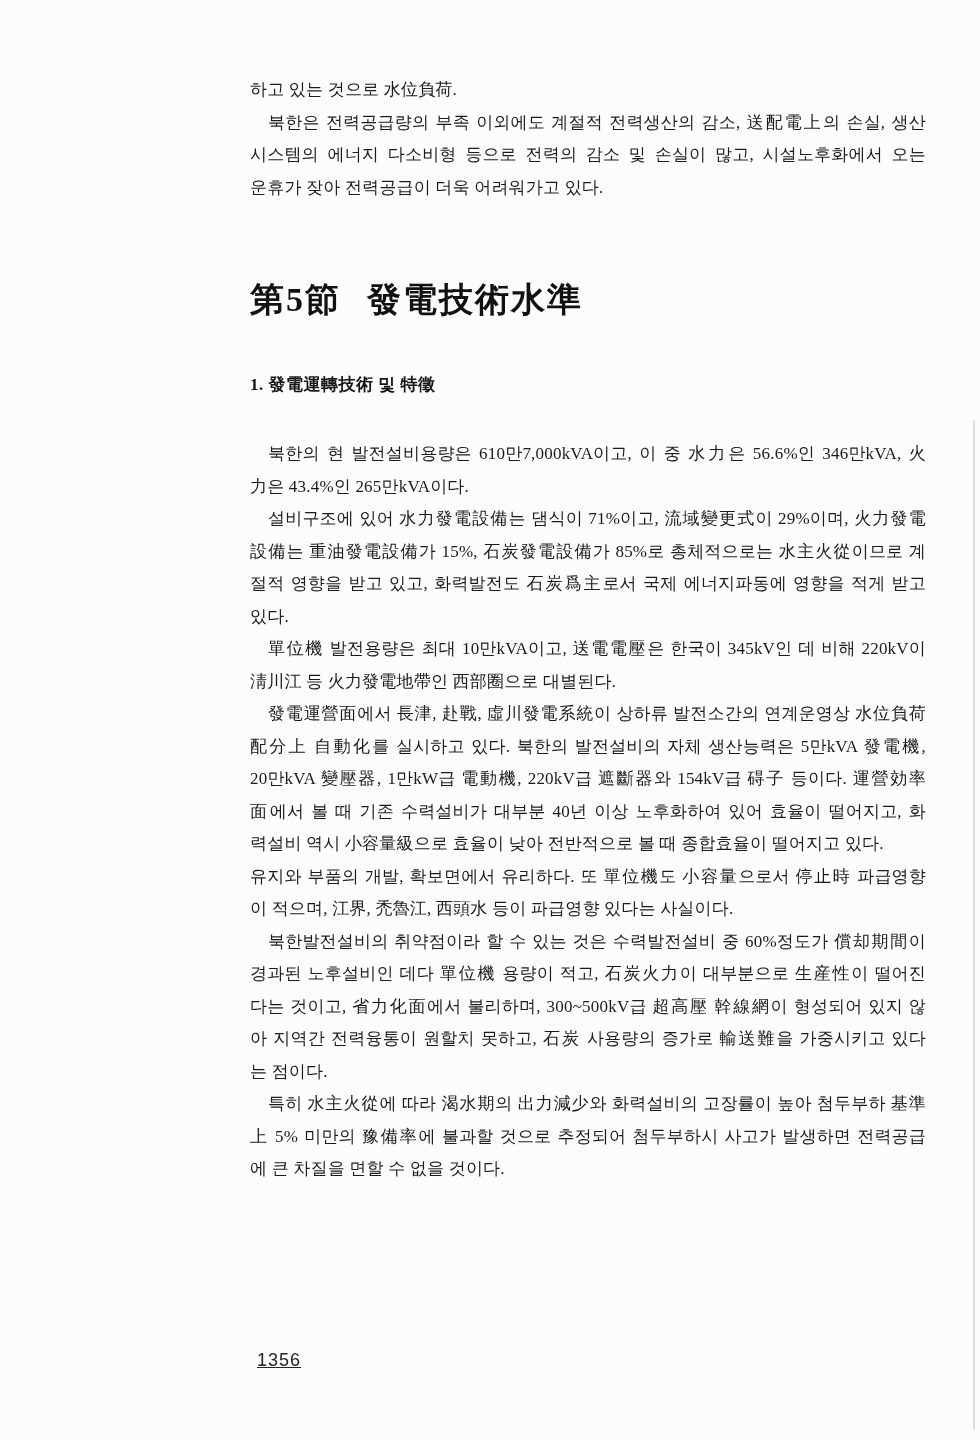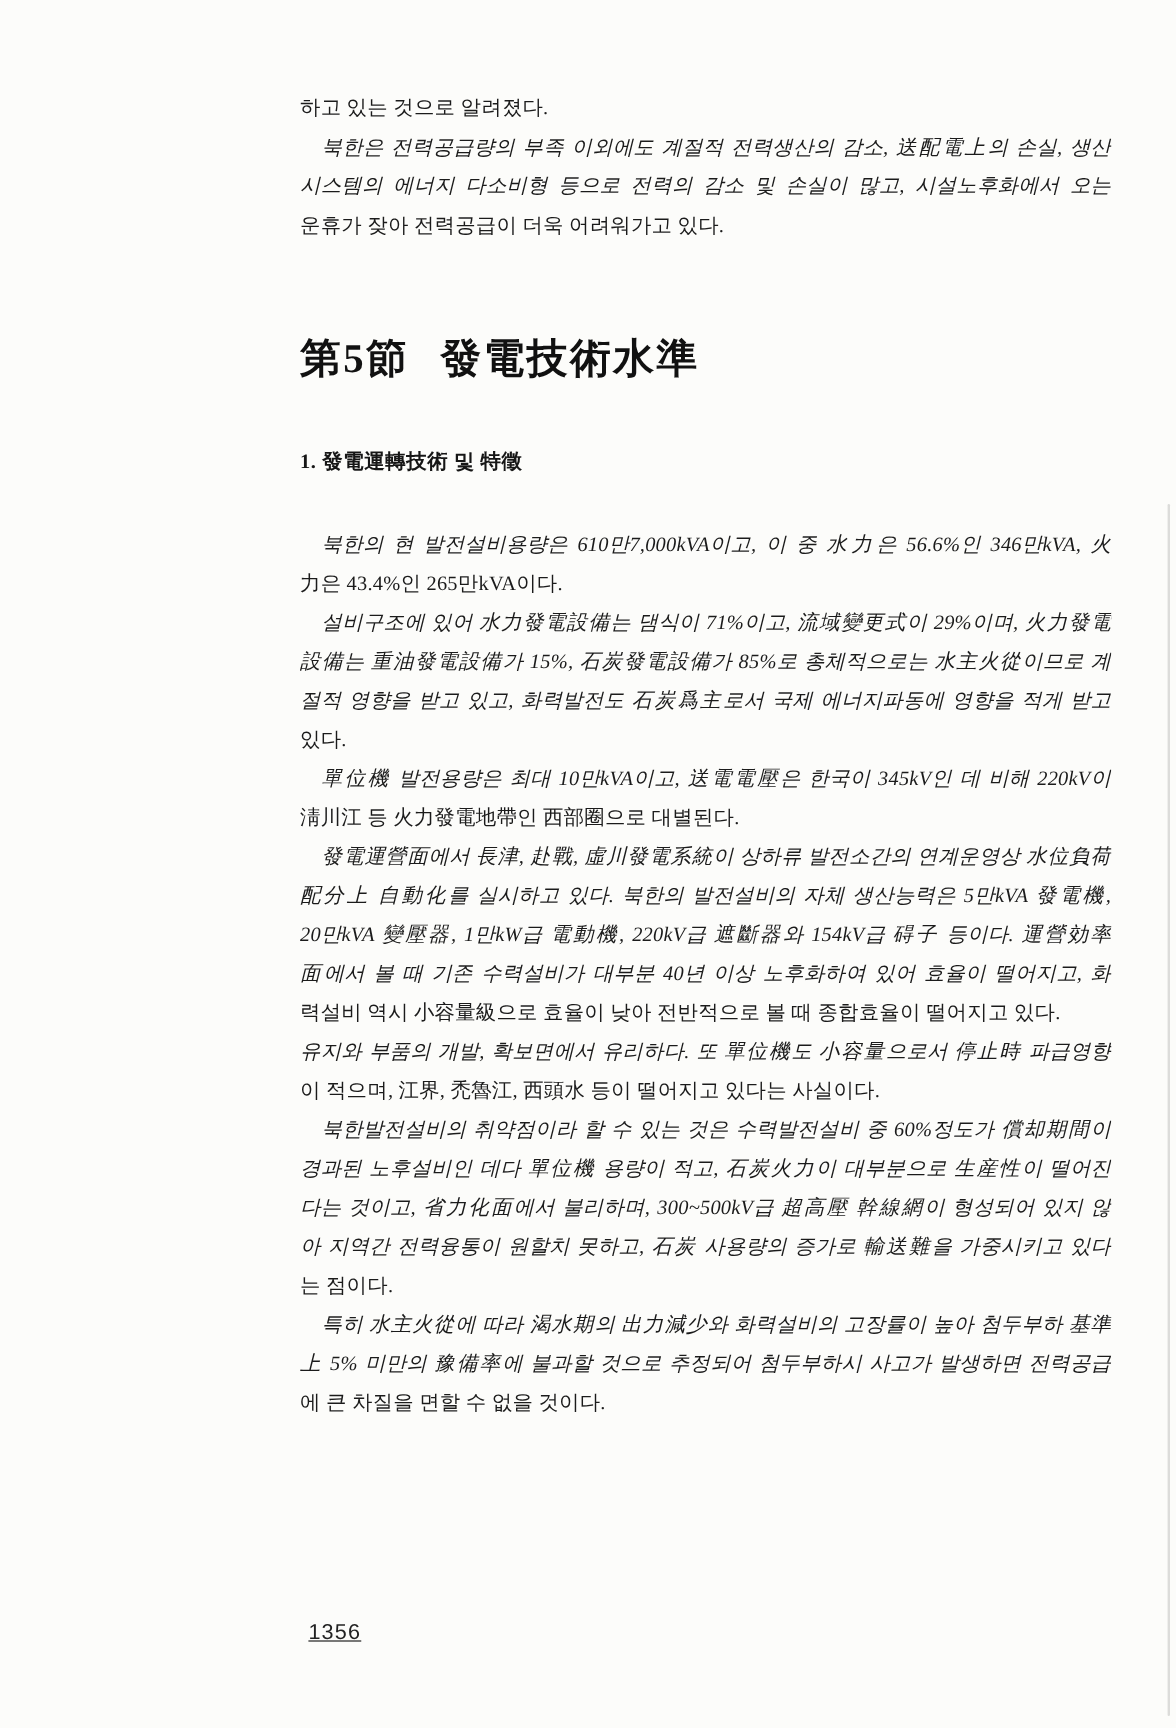--- a/index.html
+++ b/index.html
@@ -27,21 +27,20 @@
   }
   .line {
     height: 32.5px;
     overflow: hidden;
     text-align: left;
     word-break: keep-all;
   }
   .line.j {
     text-align: justify;
     text-align-last: justify;
-    font-style: italic;
   }
   .line.i {
     text-indent: 18px;
   }
   .intro { top: 74px; }
   .body  { top: 438px; }
   .section-heading {
     position: absolute;
     left: 250px;
     top: 278px;
@@ -88,21 +87,21 @@
     background: rgba(110, 110, 105, 0.22);
     border-radius: 1px;
   }
 </style>
 </head>
 <body>
 
 <div class="page">
 
   <div class="text-col intro">
-      <div class="line">하고 있는 것으로 알려졌다.</div>
+      <div class="line">하고 있는 것으로 水位負荷.</div>
       <div class="line j i">북한은 전력공급량의 부족 이외에도 계절적 전력생산의 감소, 送配電上의 손실, 생산</div>
       <div class="line j">시스템의 에너지 다소비형 등으로 전력의 감소 및 손실이 많고, 시설노후화에서 오는</div>
       <div class="line">운휴가 잦아 전력공급이 더욱 어려워가고 있다.</div>
     </div>
 
   <h1 class="section-heading">
     <span>第5節</span><span class="section-gap"></span><span>發電技術水準</span>
   </h1>
 
   <h2 class="subsection-heading">1. 發電運轉技術 및 特徵</h2>
@@ -115,21 +114,21 @@
       <div class="line j">절적 영향을 받고 있고, 화력발전도 石炭爲主로서 국제 에너지파동에 영향을 적게 받고</div>
       <div class="line">있다.</div>
       <div class="line j i">單位機 발전용량은 최대 10만kVA이고, 送電電壓은 한국이 345kV인 데 비해 220kV이</div>
       <div class="line">淸川江 등 火力發電地帶인 西部圈으로 대별된다.</div>
       <div class="line j i">發電運營面에서 長津, 赴戰, 虛川發電系統이 상하류 발전소간의 연계운영상 水位負荷</div>
       <div class="line j">配分上 自動化를 실시하고 있다. 북한의 발전설비의 자체 생산능력은 5만kVA 發電機,</div>
       <div class="line j">20만kVA 變壓器, 1만kW급 電動機, 220kV급 遮斷器와 154kV급 碍子 등이다. 運營効率</div>
       <div class="line j">面에서 볼 때 기존 수력설비가 대부분 40년 이상 노후화하여 있어 효율이 떨어지고, 화</div>
       <div class="line">력설비 역시 小容量級으로 효율이 낮아 전반적으로 볼 때 종합효율이 떨어지고 있다.</div>
       <div class="line j">유지와 부품의 개발, 확보면에서 유리하다. 또 單位機도 小容量으로서 停止時 파급영향</div>
-      <div class="line">이 적으며, 江界, 禿魯江, 西頭水 등이 떨어지고 있다는 사실이다.</div>
+      <div class="line">이 적으며, 江界, 禿魯江, 西頭水 등이 파급영향 있다는 사실이다.</div>
       <div class="line j i">북한발전설비의 취약점이라 할 수 있는 것은 수력발전설비 중 60%정도가 償却期間이</div>
       <div class="line j">경과된 노후설비인 데다 單位機 용량이 적고, 石炭火力이 대부분으로 生産性이 떨어진</div>
       <div class="line j">다는 것이고, 省力化面에서 불리하며, 300~500kV급 超高壓 幹線網이 형성되어 있지 않</div>
       <div class="line j">아 지역간 전력융통이 원할치 못하고, 石炭 사용량의 증가로 輸送難을 가중시키고 있다</div>
       <div class="line">는 점이다.</div>
       <div class="line j i">특히 水主火從에 따라 渴水期의 出力減少와 화력설비의 고장률이 높아 첨두부하 基準</div>
       <div class="line j">上 5% 미만의 豫備率에 불과할 것으로 추정되어 첨두부하시 사고가 발생하면 전력공급</div>
       <div class="line">에 큰 차질을 면할 수 없을 것이다.</div>
     </div>
 

